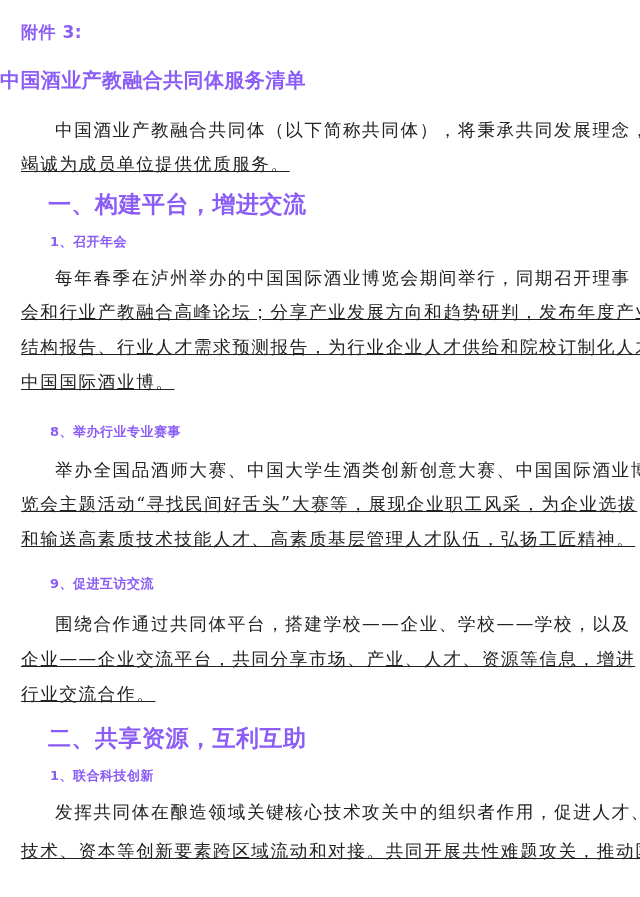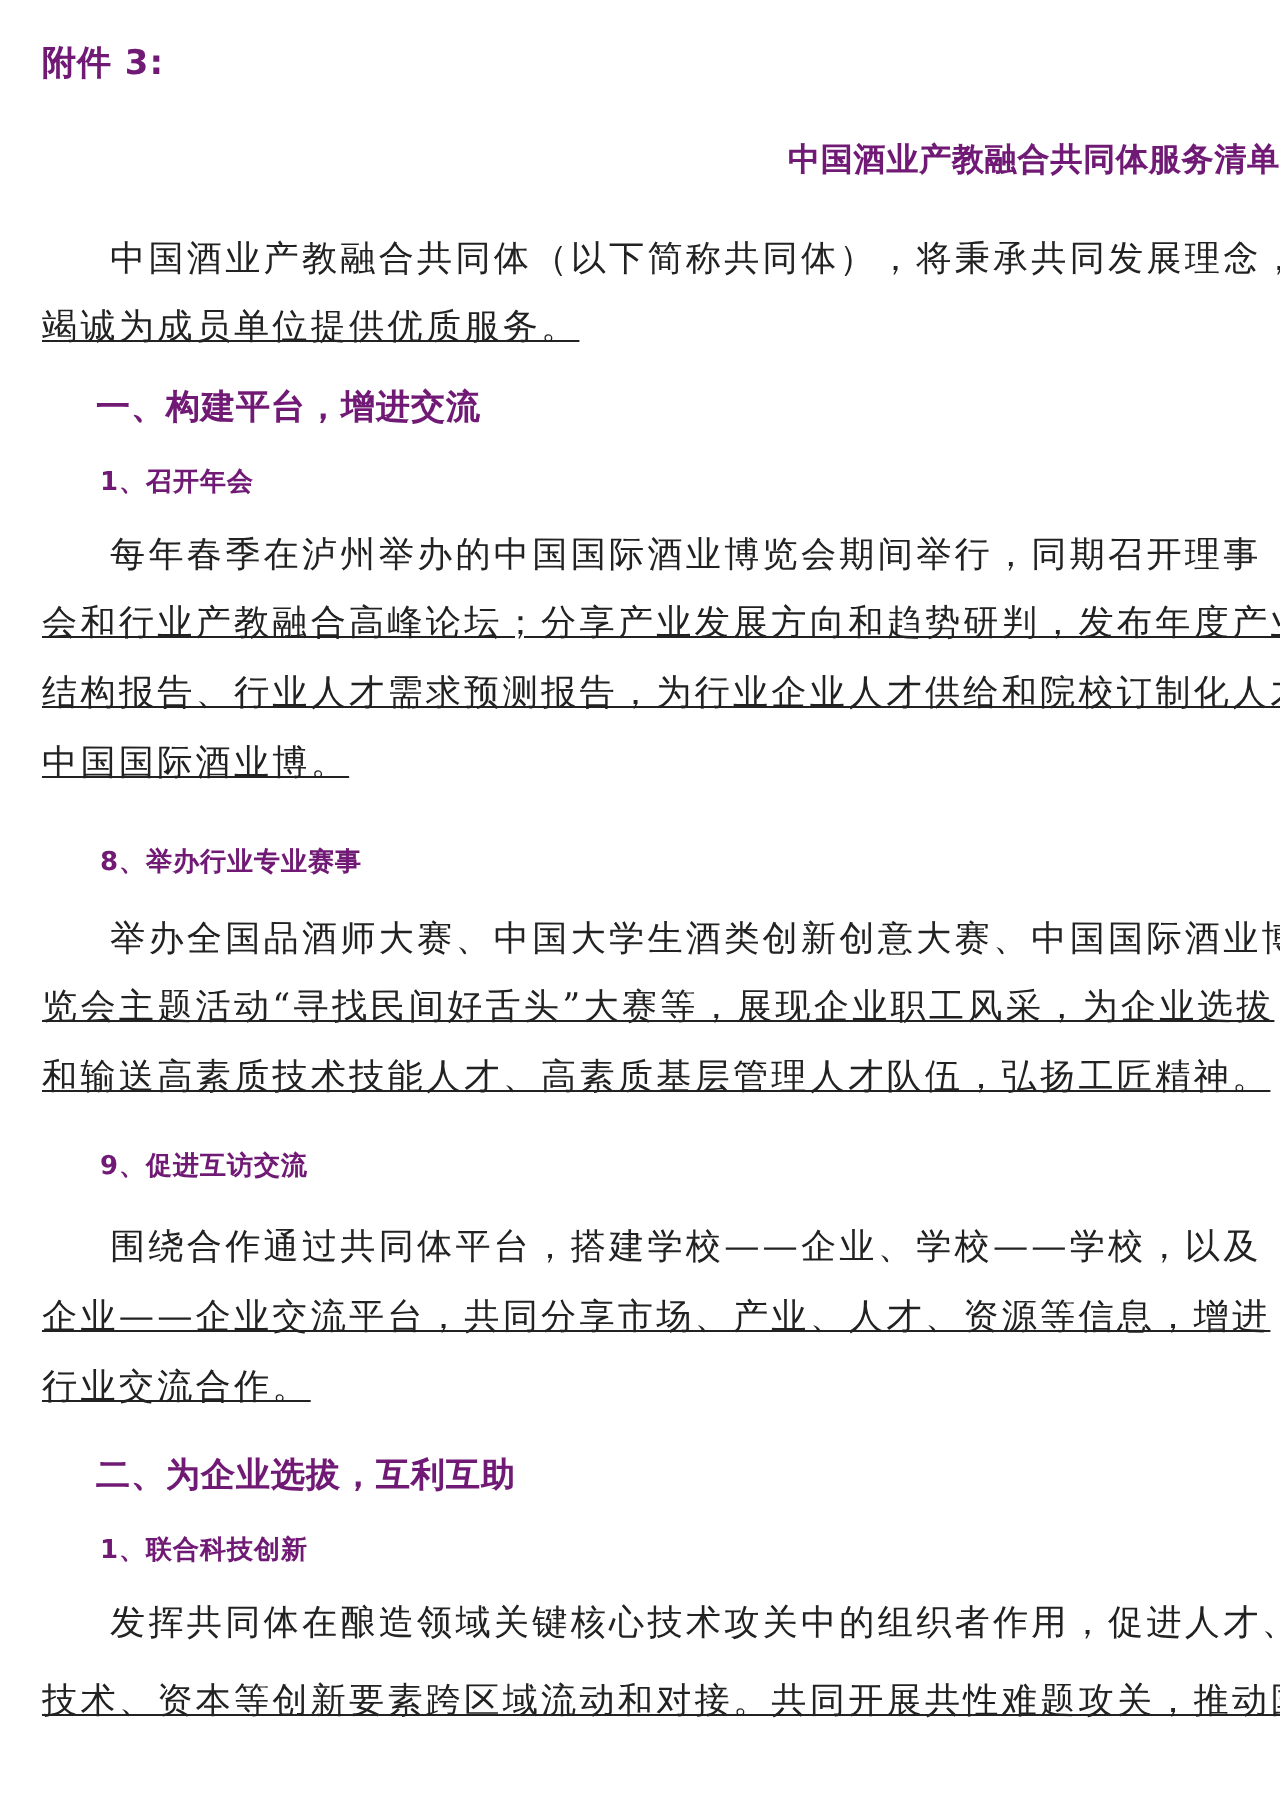--- a/index.html
+++ b/index.html
@@ -1,24 +1,24 @@
 <!DOCTYPE html>
 <html><head>
 <meta charset="utf-8">
 <style>
   html, body { margin:0; padding:0; background:#ffffff; }
   body { width:640px; height:897px; overflow:hidden; position:relative;
          font-family:"DejaVu Serif","Liberation Serif",serif; color:#222; }
   .line { position:absolute; left:0; white-space:nowrap; font-size:17.6px; line-height:24px; letter-spacing:1.6px; }
   .body-line { left:21px;text-decoration:underline; }
   .indent { left:55px; }
-  .bold { font-family:"DejaVu Sans","Liberation Sans",sans-serif; font-weight:bold; letter-spacing:0.5px; color:#701a75; }
+  .bold { font-family:"DejaVu Sans","Liberation Sans",sans-serif; font-weight:bold; letter-spacing:0.5px; color:#8b5cf6; }
   .attach { left:21px; top:20px; font-size:17px; }
-  .title { left:0; width:640px; text-align:right; top:68px; font-size:16px; letter-spacing:0.4px; }
-  .h1 { left:48px; font-size:17px; }
+  .title { left:0; width:640px; text-align:left; top:68px; font-size:20px; letter-spacing:0.4px; }
+  .h1 { left:48px; font-size:23px; }
   .h2 { left:50px; font-size:13px; }
 </style>
 </head>
 <body>
 
 <div class="line bold attach">附件 3:</div>
 <div class="line bold title">中国酒业产教融合共同体服务清单</div>
 
 <div>
   <div class="line indent" style="top:118px">中国酒业产教融合共同体（以下简称共同体），将秉承共同发展理念，</div>
@@ -45,20 +45,20 @@
 
   <div>
     <div class="line bold h2" style="top:572px">9、促进互访交流</div>
     <div class="line indent" style="top:612px">围绕合作通过共同体平台，搭建学校——企业、学校——学校，以及</div>
     <div class="line body-line" style="top:647px">企业——企业交流平台，共同分享市场、产业、人才、资源等信息，增进</div>
     <div class="line body-line" style="top:682px">行业交流合作。</div>
   </div>
 </div>
 
 <div>
-  <div class="line bold h1" style="top:726px">二、为企业选拔，互利互助</div>
+  <div class="line bold h1" style="top:726px">二、共享资源，互利互助</div>
 
   <div>
     <div class="line bold h2" style="top:764px">1、联合科技创新</div>
     <div class="line indent" style="top:800px">发挥共同体在酿造领域关键核心技术攻关中的组织者作用，促进人才、</div>
     <div class="line body-line" style="top:839px">技术、资本等创新要素跨区域流动和对接。共同开展共性难题攻关，推动国</div>
   </div>
 </div>
 
 </body></html>

